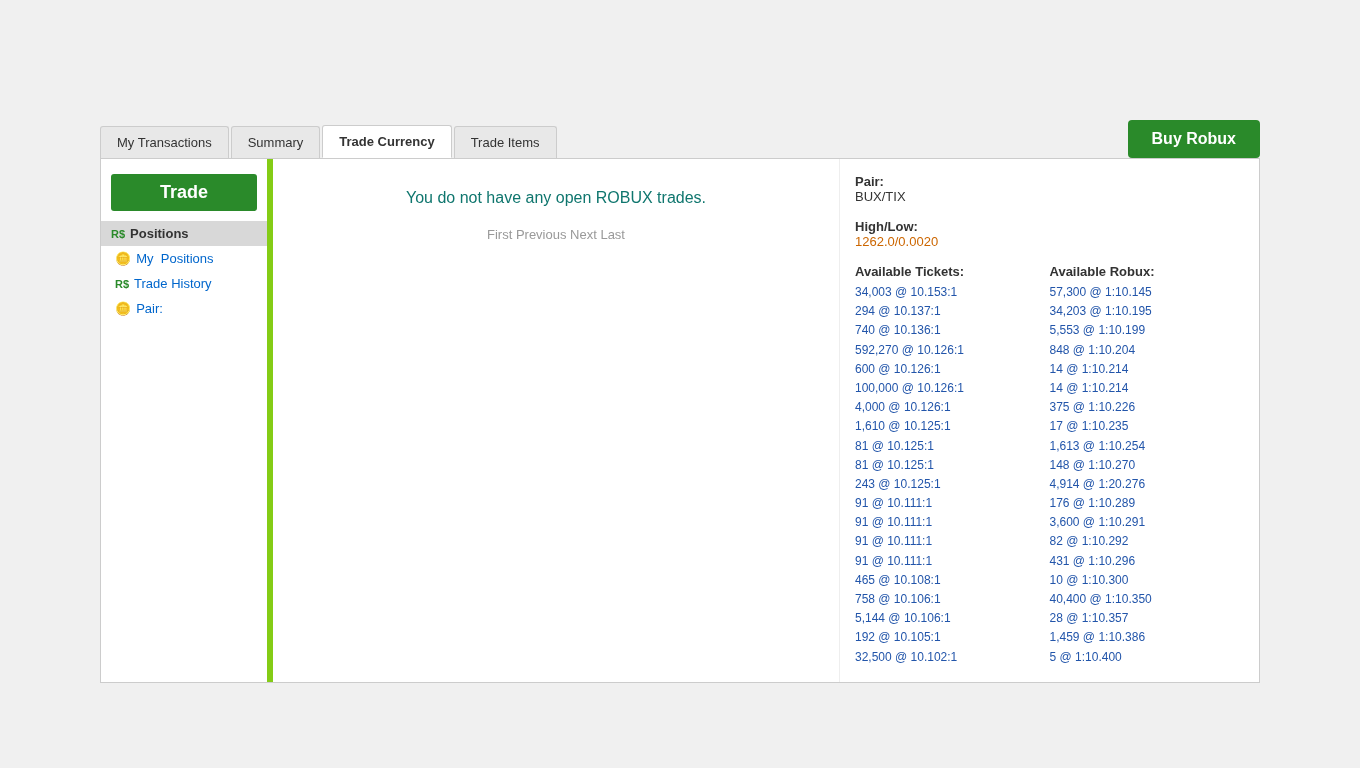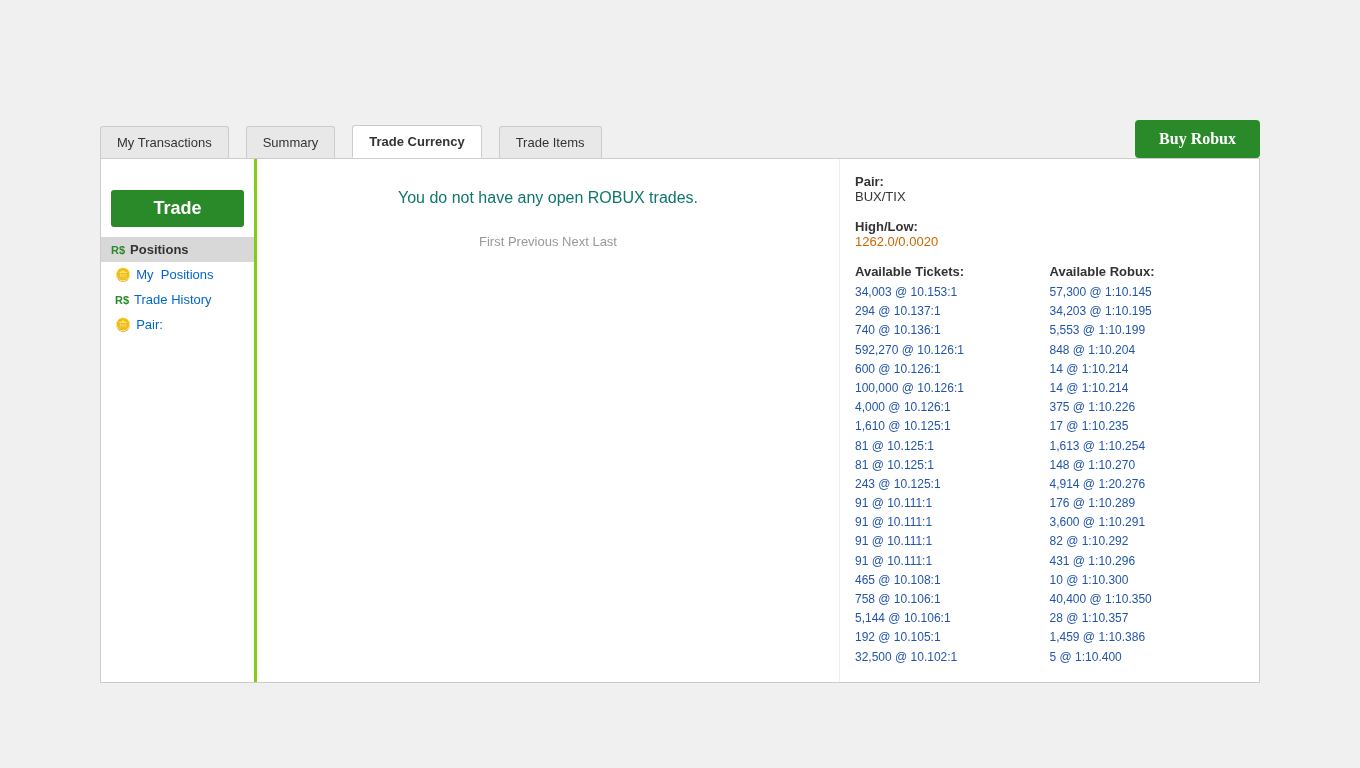--- a/index.html
+++ b/index.html
@@ -4,21 +4,21 @@
   <style>
     * { box-sizing: border-box; margin: 0; padding: 0; }
     body { background: #f0f0f0; font-family: Arial, sans-serif; font-size: 13px; color: #333; }
     
     .page-wrapper { background: #f0f0f0; min-height: 768px; padding: 120px 0 0 0; }
     
     .main-container { max-width: 1200px; margin: 0 auto; padding: 0 20px; }
     
     
     .tabs-row { display: flex; align-items: flex-end; justify-content: space-between; margin-bottom: 0; }
-    .tabs-left { display: flex; align-items: flex-end; gap: 17px; }
+    .tabs-left { display: flex; align-items: flex-end; gap: 2px; }
     
     .tab {
       padding: 8px 16px;
       border: 1px solid #ccc;
       background: #e8e8e8;
       cursor: pointer;
       font-size: 13px;
       color: #333;
       border-bottom: none;
       border-radius: 3px 3px 0 0;
@@ -35,36 +35,35 @@
     
     .buy-robux-btn {
       background: #2a8a2a;
       color: white;
       border: none;
       padding: 10px 24px;
       font-size: 16px;
       font-weight: bold;
       cursor: pointer;
       border-radius: 4px;
-      font-family: Liberation Serif, serif;
     }
     
     
     .content-area {
       background: white;
       border: 1px solid #ccc;
       display: flex;
       min-height: 500px;
     }
     
     
     .sidebar {
-      width: 156px;
-      border-right: 3px solid #84cc16;
-      padding: 26px 0;
+      width: 172px;
+      border-right: 6px solid #84cc16;
+      padding: 10px 0;
       flex-shrink: 0;
     }
     
     .trade-btn {
       background: #2a8a2a;
       color: white;
       font-size: 18px;
       font-weight: bold;
       padding: 8px 0;
       text-align: center;
@@ -106,21 +105,20 @@
       color: #0f766e;
       padding: 15px 0;
       font-size: 16px;
     }
     
     .pagination {
       text-align: center;
       color: #999;
       font-size: 13px;
       padding: 5px 0;
-      margin-top: 7px;
     }
     
     
     .market-panel {
       width: 420px;
       padding: 15px;
       border-left: 1px solid #eee;
       flex-shrink: 0;
     }
     

